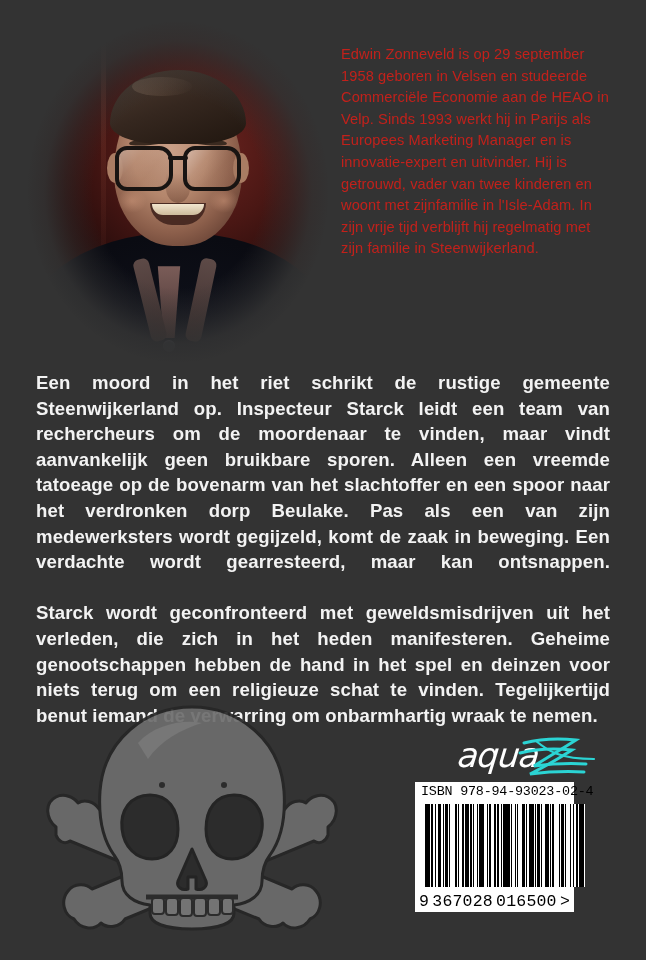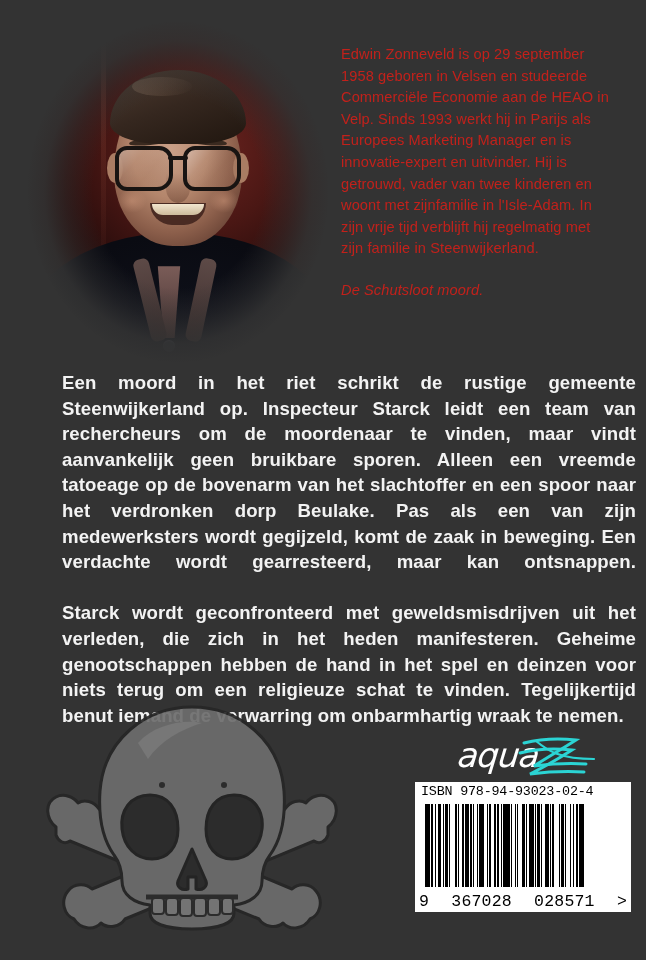--- a/index.html
+++ b/index.html
@@ -210,21 +210,20 @@
     left: 36px;
     top: 370px;
     width: 574px;
     color: #f3f3f3;
     font-weight: bold;
     font-size: 18.6px;
     line-height: 25.6px;
     text-align: justify;
     text-justify: inter-word;
     letter-spacing: 0.1px;
-    margin-left: 26px;
   }
   #blurb p { margin: 0; }
   #blurb p::after {
     content: "";
     display: inline-block;
     width: 100%;
   }
   #blurb p.nojust::after { content: none; }
 
   
@@ -259,21 +258,21 @@
     position: absolute;
     right: -2px; top: -4px;
     width: 86px; height: 50px;
   }
 
   
   #barcode-box {
     position: absolute;
     left: 415px;
     top: 782px;
-    width: 216px;
+    width: 159px;
     height: 130px;
     background: #ffffff;
   }
   #isbn-text {
     position: absolute;
     left: 6px;
     top: 2px;
     font-family: "Liberation Mono", monospace;
     font-size: 13.4px;
     color: #000;
@@ -349,21 +348,20 @@
         </div>
       </div>
       <div class="hair"></div>
     </div>
     <div class="vignette"></div>
   </div>
 
   <div id="bio">
     <p>Edwin Zonneveld is op 29 september 1958 geboren in Velsen en studeerde Commerciële Economie aan  de HEAO in Velp. Sinds 1993 werkt hij in Parijs als Europees Marketing Manager en is innovatie-expert en uitvinder. Hij is getrouwd, vader van twee kinderen en woont met zijnfamilie in l'Isle-Adam. In zijn vrije tijd verblijft hij regelmatig met zijn familie in Steenwijkerland.</p>
     <div class="gap"></div>
-    <p><em>De Schutsloot moord.</em></p>
   </div>
 
   <div id="blurb">
     <p>Een moord in het riet schrikt de rustige gemeente Steenwijkerland op. Inspecteur Starck leidt een team van rechercheurs om de moordenaar te vinden, maar vindt aanvankelijk geen bruikbare sporen. Alleen een vreemde tatoeage op de bovenarm van het slachtoffer en een spoor naar het verdronken dorp Beulake. Pas als een van zijn medewerksters wordt gegijzeld, komt de zaak in beweging. Een verdachte wordt gearresteerd, maar kan ontsnappen.</p>
     <p class="nojust">Starck wordt geconfronteerd met geweldsmisdrijven uit het verleden, die zich in het heden manifesteren. Geheime genootschappen hebben de hand in het spel en deinzen voor niets terug om een religieuze schat te vinden. Tegelijkertijd benut iemand de verwarring om onbarmhartig wraak te nemen.</p>
   </div>
 
   <div id="skull-mark">
     <svg viewBox="0 0 300 265" width="300" height="265" aria-hidden="true">
       <g stroke="#262626" stroke-width="3" stroke-linejoin="round" fill="#6d6d6d">
@@ -508,19 +506,19 @@
         <i style="flex: 1 0 0px;"></i>
         <i class="w" style="flex: 2 0 0px;"></i>
         <i style="flex: 1 0 0px;"></i>
         <i class="w" style="flex: 1 0 0px;"></i>
         <i style="flex: 4 0 0px;"></i>
         <i class="w" style="flex: 1 0 0px;"></i>
       </div>
     <div id="ean-digits">
       <span>9</span>
       <span>367028</span>
-      <span>028571</span>
+      <span>016500</span>
       <span>&gt;</span>
     </div>
   </div>
 
 
 </div>
 
 </body></html>

